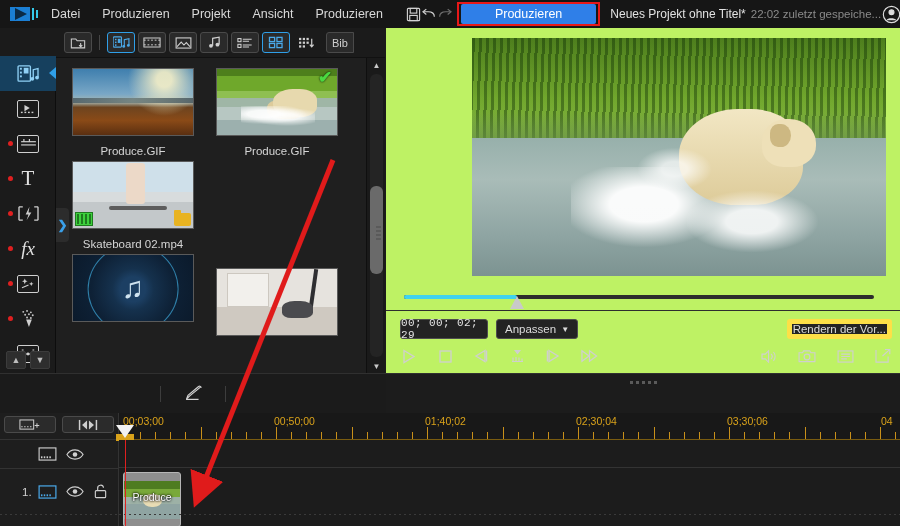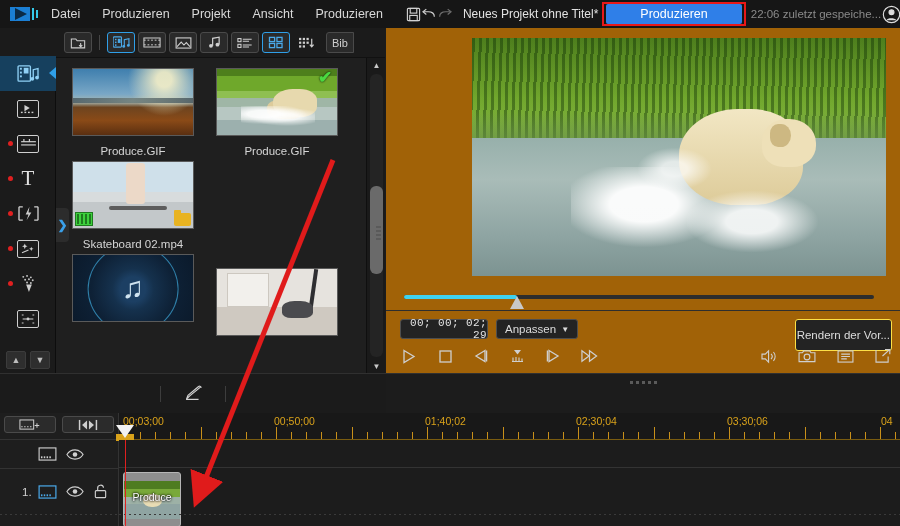--- a/index.html
+++ b/index.html
@@ -180,22 +180,21 @@
   #expand-handle {
     position:absolute; left:56px; top:208px; width:13px; height:34px;
     background:#2c2c2c; border-radius:0 4px 4px 0;
     display:flex; align-items:center; justify-content:center;
     color:#3a9fe8; font-size:12px; font-weight:bold;
   }
 
   
   #preview {
     position:absolute; left:386px; top:28px; width:514px; height:345px;
-    background:#a16207;
-    text-align:right;
+    background:#bef264;
   }
   #video-wrap {
     position:absolute; left:86px; top:10px; width:414px; height:238px;
     background:#000; overflow:hidden;
   }
   .big-sky { position:absolute; inset:0;
     background:linear-gradient(#4f7d1d 0 4%, #6aa52a 4% 26%, #79b235 26% 36%, #8aa98d 36% 46%, #aebfb8 46% 62%, #9fb3b0 62% 78%, #86a09e 78% 100%); }
   .big-grass { position:absolute; left:0; top:0; width:100%; height:42%;
     background:
       repeating-linear-gradient(92deg, rgba(40,80,16,.55) 0 3px, rgba(120,180,50,.25) 3px 7px),
@@ -232,22 +231,22 @@
     display:flex; align-items:center; justify-content:center; letter-spacing:.4px;
   }
   #fit-btn {
     position:absolute; left:110px; top:3px; height:20px; padding:0 8px;
     border:1px solid #4e4e4e; border-radius:3px; background:#232323;
     font-size:11.5px; color:#dcdcdc; display:flex; align-items:center; gap:5px;
   }
   #transport { position:absolute; left:12px; top:30px; display:flex; align-items:center; gap:14px; }
   .tp { width:22px; height:20px; display:flex; align-items:center; justify-content:center; color:#cfcfcf; }
   #render-btn {
-    position:absolute; right:8px; top:3px; height:32px; padding:0 1px;
-    border:1px solid #fde047; border-radius:3px; background:#232323;
+    position:absolute; right:8px; top:3px; height:20px; padding:0 1px;
+    border:5px solid #fde047; border-radius:3px; background:#232323;
     font-size:11.5px; color:#dcdcdc; display:flex; align-items:center;
     max-width:108px; overflow:hidden; white-space:nowrap;
   }
   #pv-right-icons { position:absolute; right:6px; top:30px; display:flex; align-items:center; gap:16px; }
 
   
   #splitter {
     position:absolute; left:386px; top:373px; width:514px; height:18px;
     background:#1c1c1c; border-top:1px solid #303030;
     display:flex; align-items:center; justify-content:center; gap:3px;
@@ -346,25 +345,25 @@
         <path d="M15 10c0-3.5-3-5.5-7-5.5H3"></path>
           <path d="M6 1.5L2.2 4.5 6 7.5"></path>
       </svg>
     </div>
     <div class="tool-ico">
       <svg width="16" height="14" viewBox="0 0 18 14" fill="none" stroke="#6e6e6e" stroke-width="1.3">
         <path d="M3 10c0-3.5 3-5.5 7-5.5h5"></path>
           <path d="M12 1.5l3.8 3-3.8 3"></path>
       </svg>
     </div>
-    <div id="proj-title">Neues Projekt ohne Titel*</div>
     <div id="produce-wrap">
       <div id="produce-btn">Produzieren</div>
     </div>
-    <div id="proj-saved">22:06 zuletzt gespeiche...</div>
+    <div id="proj-title">Neues Projekt ohne Titel*</div>
+    <div id="proj-saved">22:02 zuletzt gespeiche...</div>
     <div id="menubar-right">
       <div class="circ-ico">
         <svg width="19" height="19" viewBox="0 0 20 20" fill="none" stroke="#dcdcdc" stroke-width="1.2">
           <circle cx="10" cy="10" r="8.6"></circle>
             <circle cx="10" cy="7.6" r="2.6" fill="#dcdcdc"></circle>
           <path d="M4.8 16c1-2.6 8.4-2.6 10.4 0" fill="#dcdcdc" stroke="none"></path>
         </svg>
       </div>
 
     </div>
@@ -413,20 +412,24 @@
       <div class="rail-item">
         <div class="rail-dot"></div>
         <span style="font-family:'Liberation Serif',serif;font-size:21px;color:#e0e0e0;">T</span>
       </div>
       <div class="rail-item">
         <div class="rail-dot"></div>
         <svg width="23" height="19" viewBox="0 0 24 20" fill="none" stroke="#cfcfcf" stroke-width="1.4">
           <path d="M2 3h4M2 3v14M2 17h4M22 3h-4M22 3v14M22 17h-4"></path>
           <polygon points="13,3 9,11 12,11 10,17 15,9 12,9" fill="#cfcfcf" stroke="none"></polygon>
         </svg>
+      </div>
+      <div class="rail-item">
+        <div class="rail-dot"></div>
+        <span style="font-family:'Liberation Serif',serif;font-style:italic;font-size:19px;color:#e0e0e0;">fx</span>
       </div>
       <div class="rail-item">
         <div class="rail-dot"></div>
         <div class="rail-box">
           <svg width="15" height="13" viewBox="0 0 16 14" fill="#cfcfcf">
             <path d="M4 1.5l.9 2.2L7 4.6 4.9 5.5 4 7.7 3.1 5.5 1 4.6l2.1-.9z"></path>
             <path d="M11 5l.7 1.7 1.7.7-1.7.7-.7 1.7-.7-1.7-1.7-.7 1.7-.7z"></path>
             <path d="M1 11.5l7-3" stroke="#cfcfcf" stroke-width="1.2" fill="none"></path>
           </svg>
         </div>

